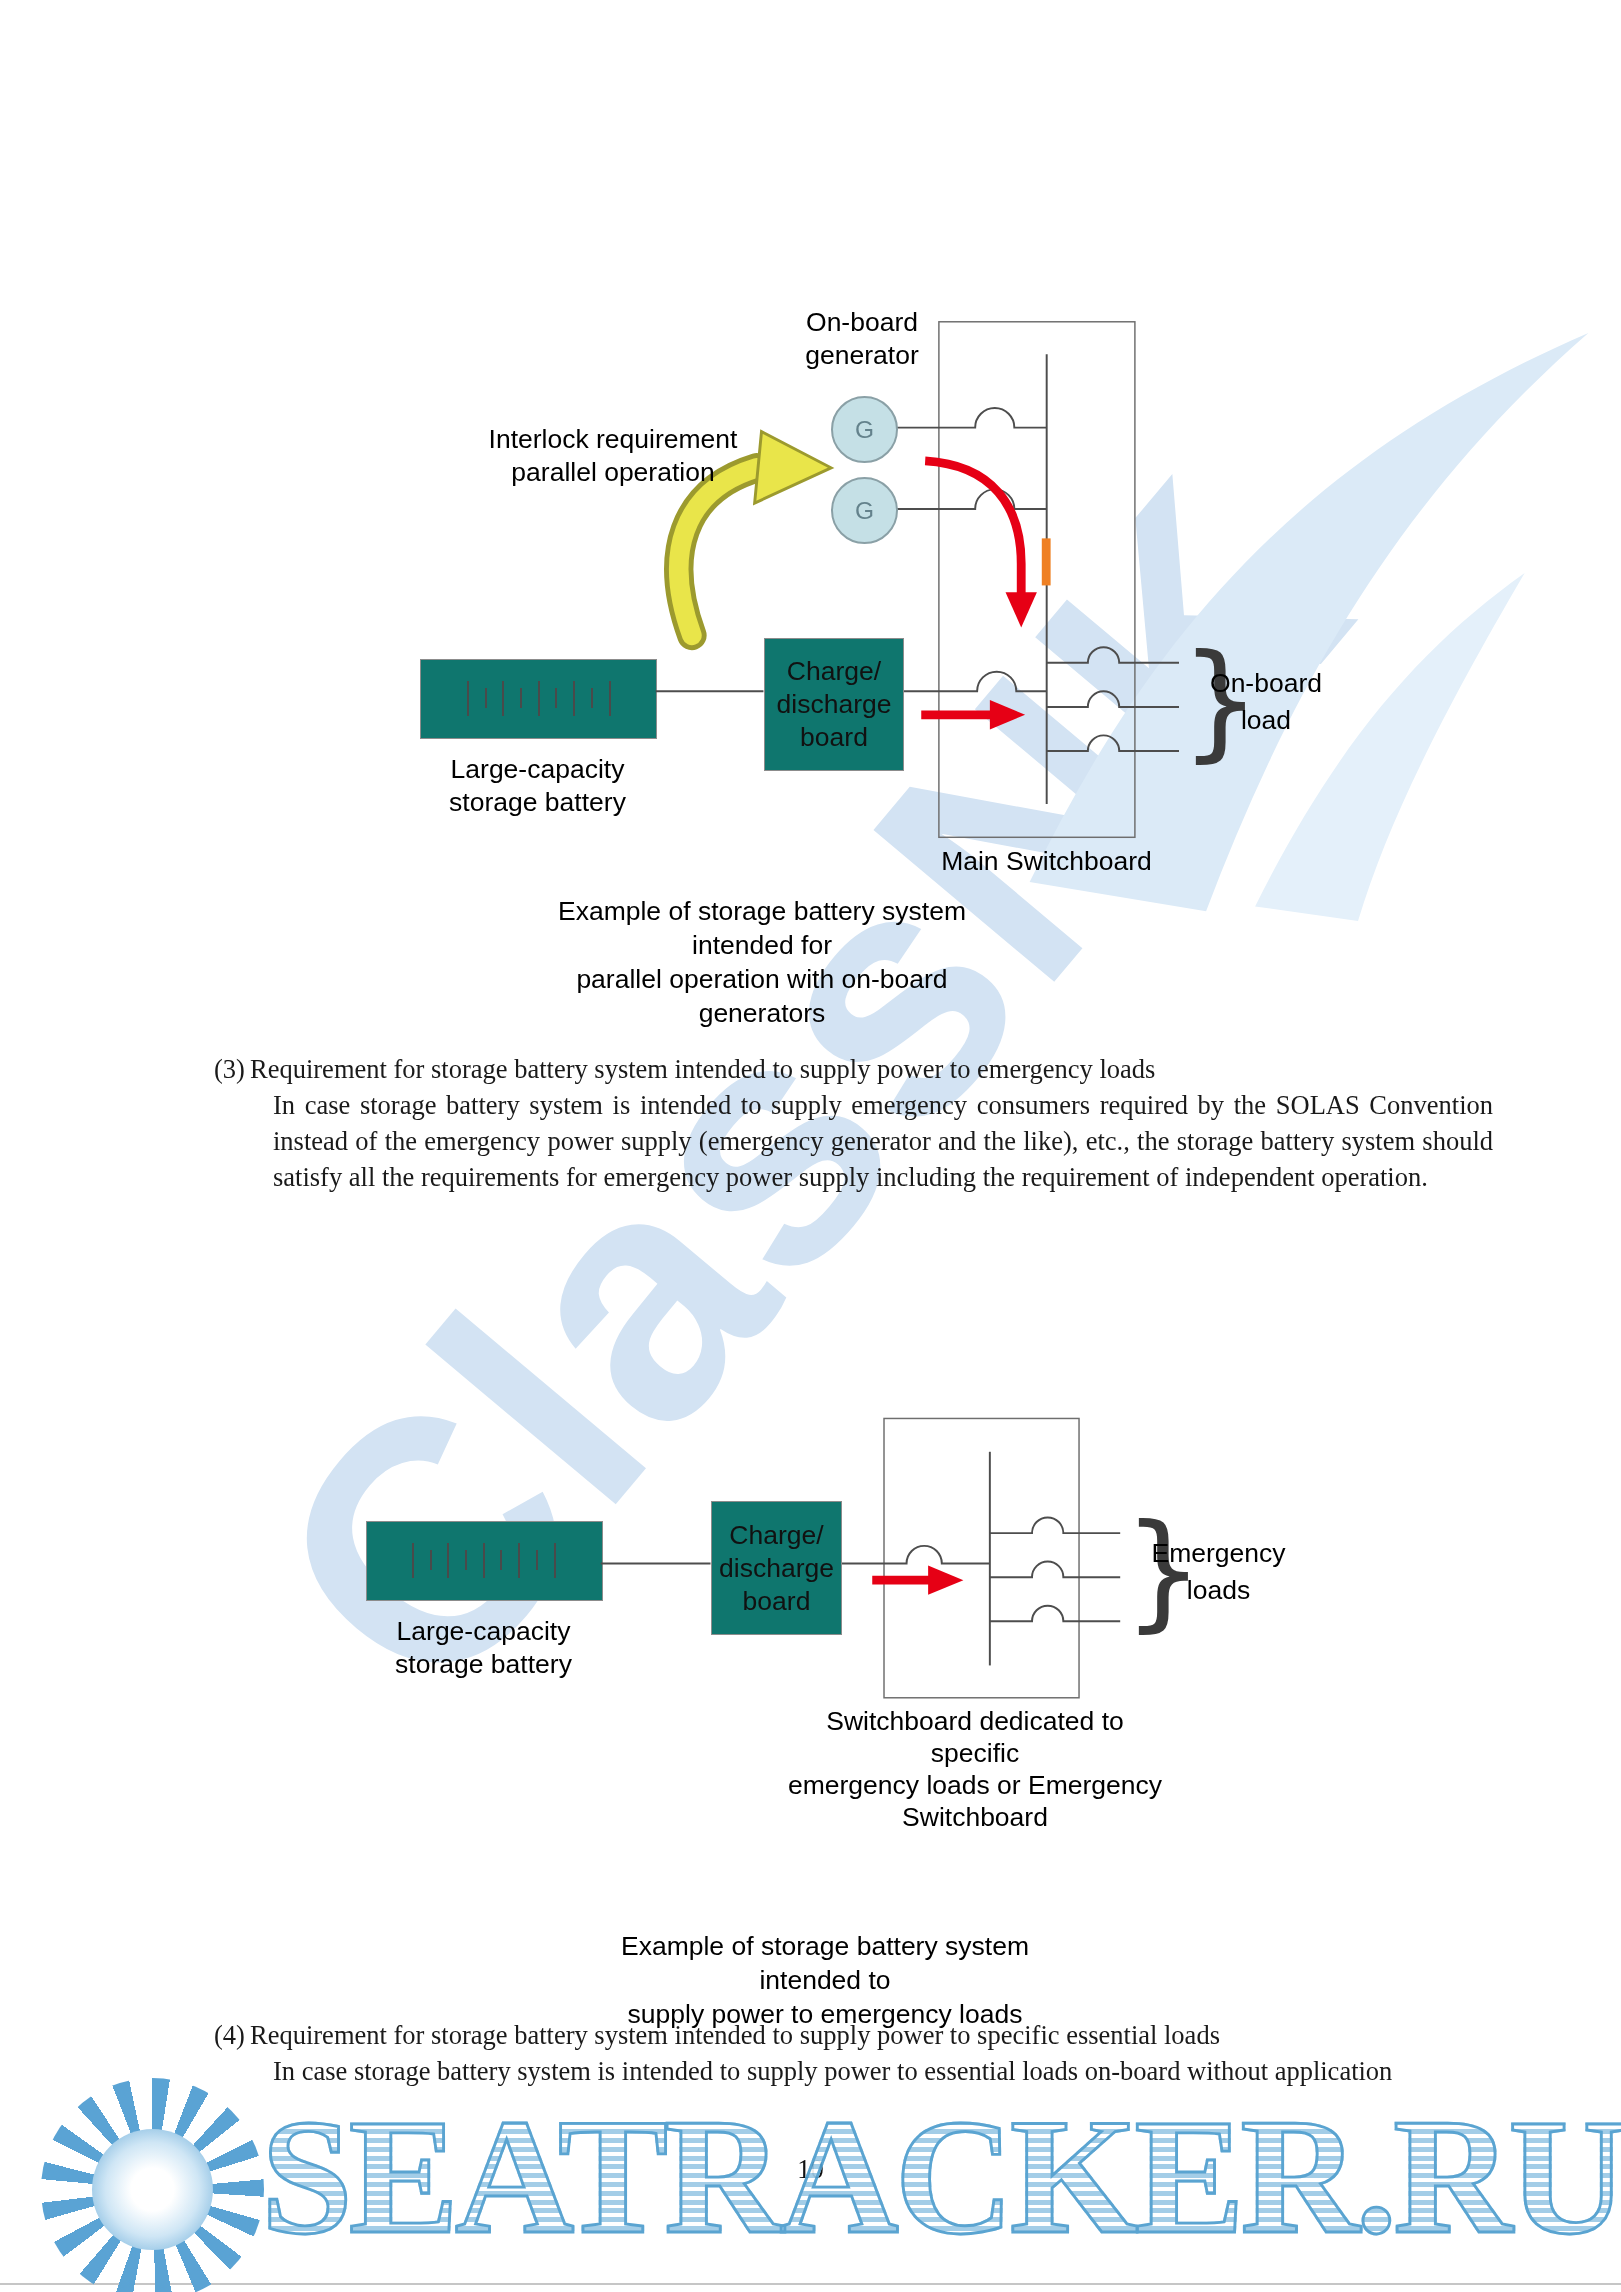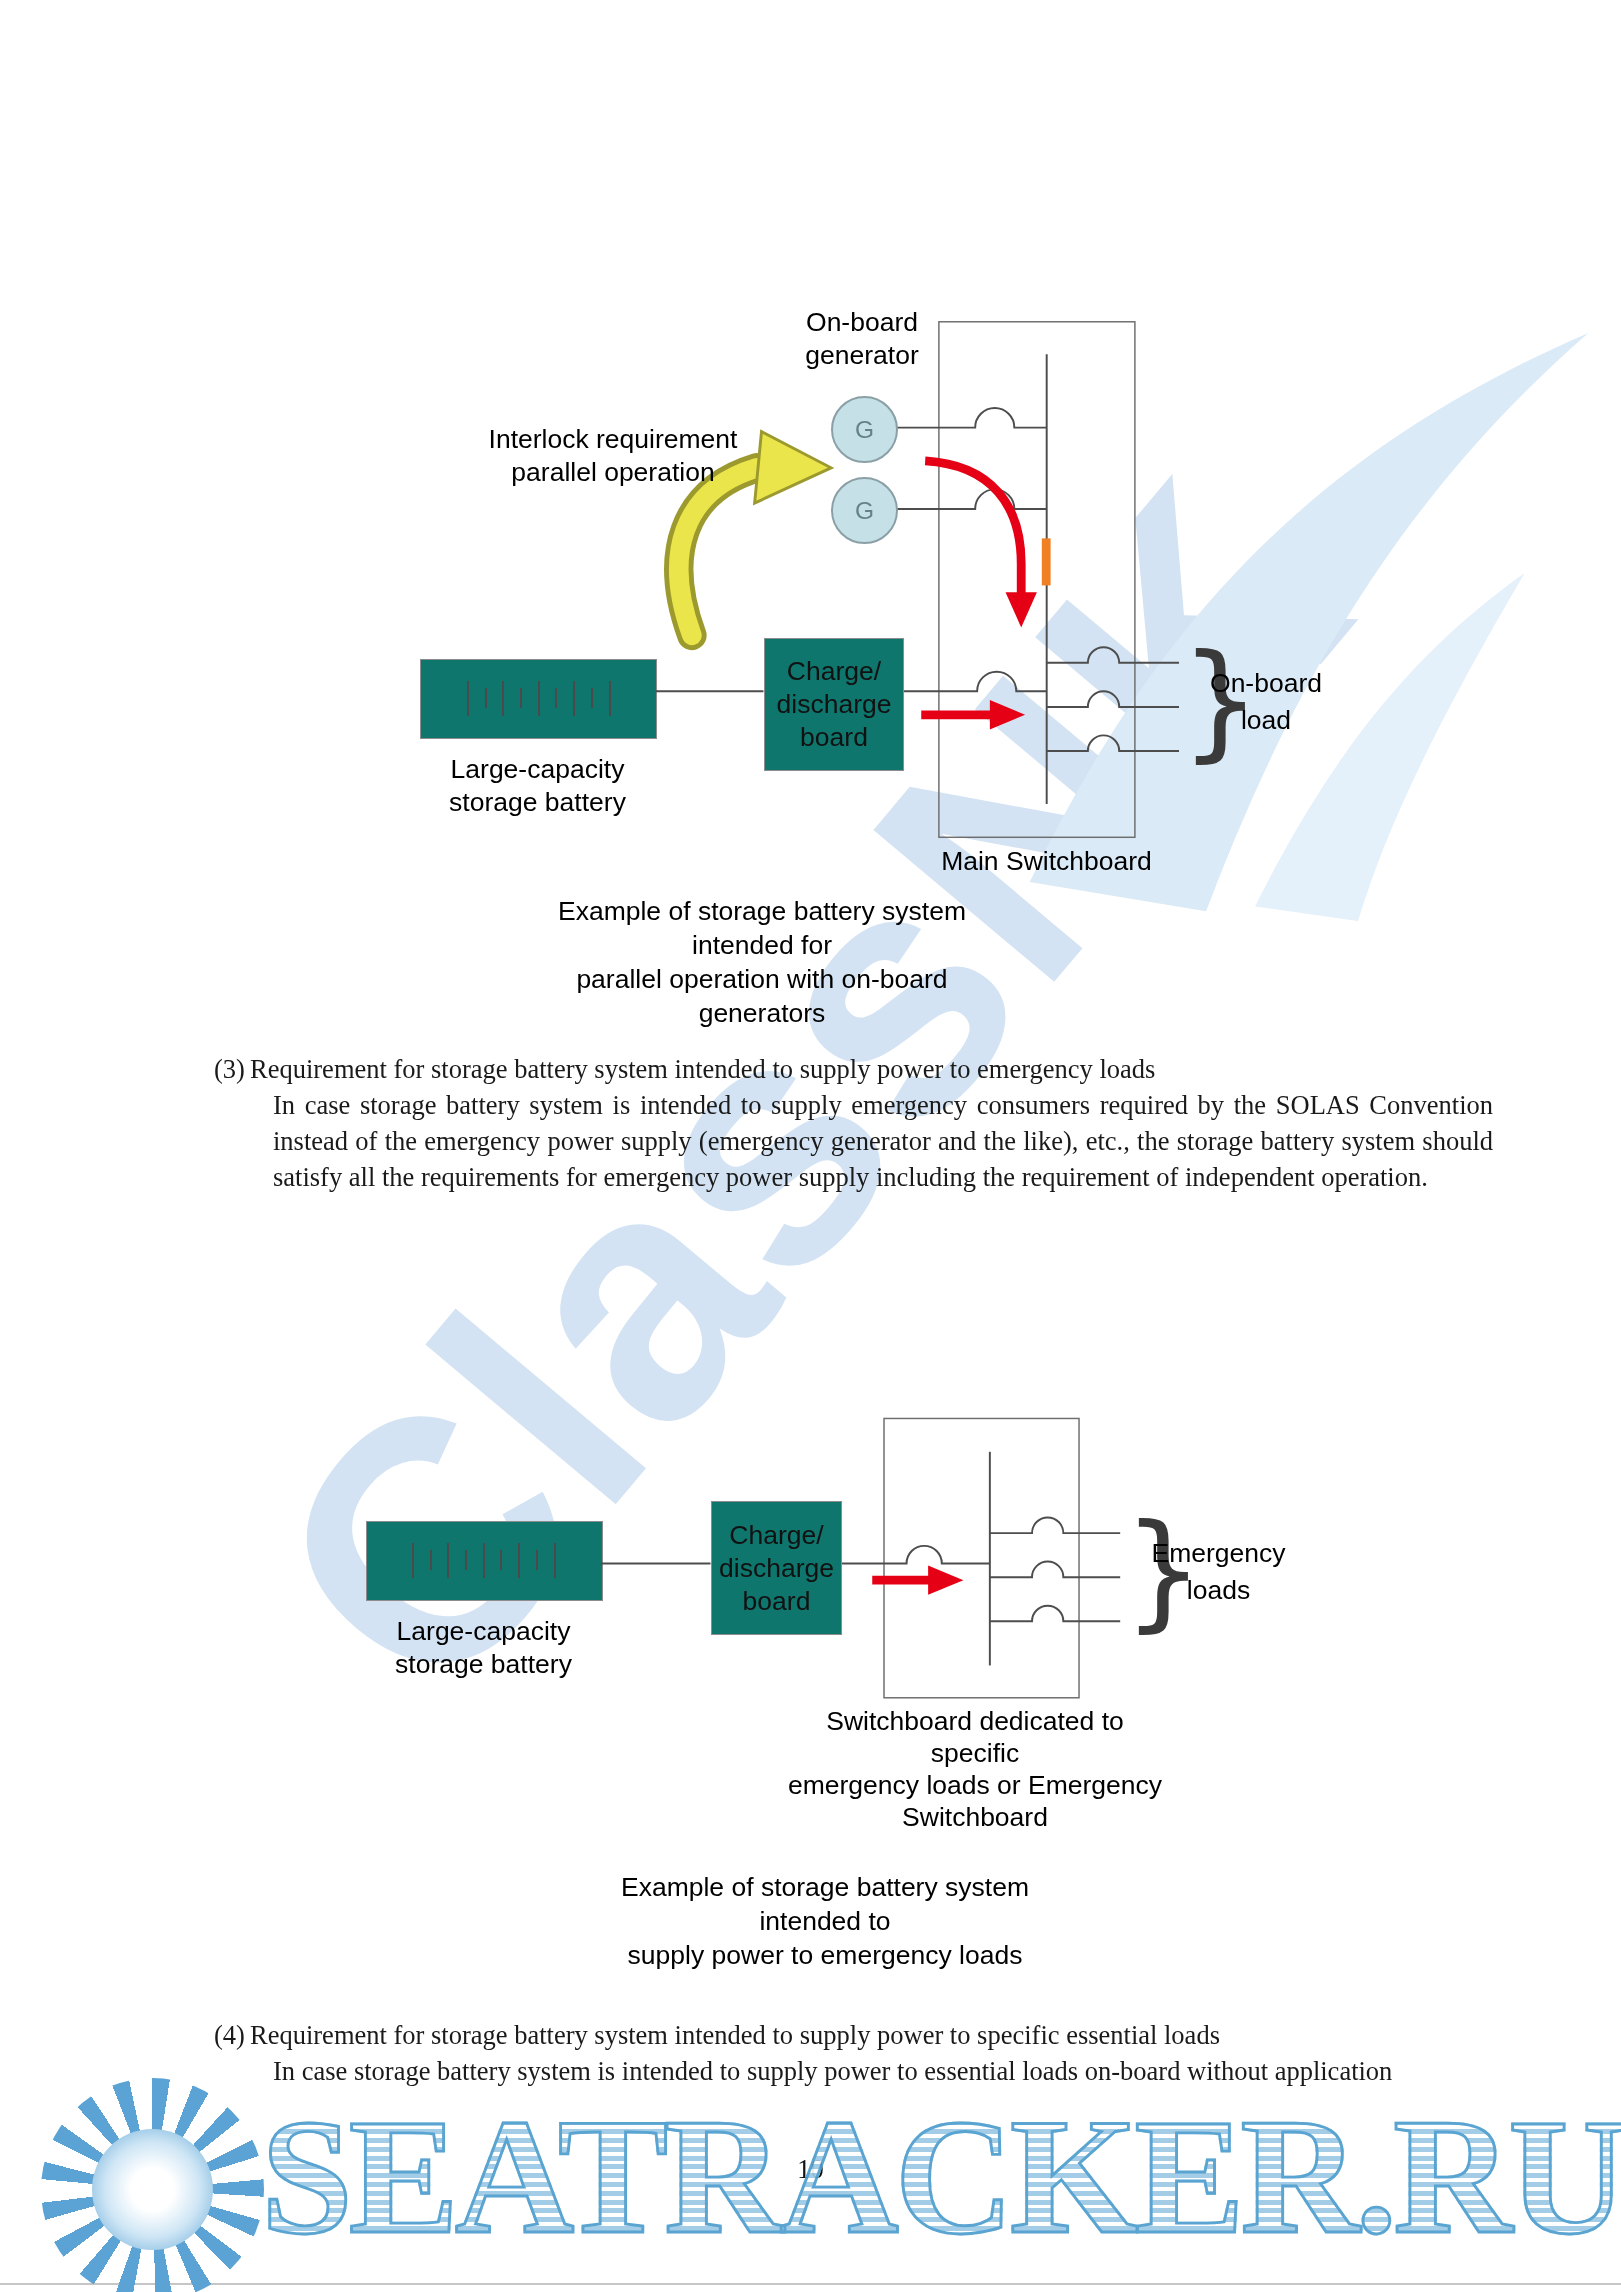--- a/index.html
+++ b/index.html
@@ -53,21 +53,21 @@
     white-space:pre-line; z-index:3; color:#000000; }
   #gen-label      { left:774px;  top:306px;  width:176px; }
   #interlock-label{ left:456px;  top:423px;  width:314px; }
   #battery1-label { left:420px;  top:753px;  width:235px; }
   #msb-label      { left:919px;  top:845px;  width:255px; }
   #load1-label    { left:1200px; top:665px;  width:132px; line-height:37px; }
   #caption1       { left:517px;  top:894px;  width:490px; line-height:34px; }
   #battery2-label { left:366px;  top:1615px; width:235px; }
   #loads2-label   { left:1145px; top:1535px; width:147px; line-height:37px; }
   #swb2-caption   { left:779px;  top:1705px; width:392px; line-height:32px; }
-  #caption2       { left:580px;  top:1870px; width:490px; line-height:34px; }
+  #caption2       { left:580px;  top:1929px; width:490px; line-height:34px; }
 
   #battery1 { left:420px; top:659px;  width:235px; height:78px; }
   #board1   { left:764px; top:638px;  width:138px; height:131px; }
   #battery2 { left:366px; top:1521px; width:235px; height:78px; }
   #board2   { left:711px; top:1501px; width:129px; height:132px; }
   #g1 { left:831px; top:396px; }
   #g2 { left:831px; top:477px; }
   #cells1 { left:467px; top:659px;  height:78px; }
   #cells2 { left:412px; top:1521px; height:78px; }
   #brace1 { left:1180px; top:637px; }

